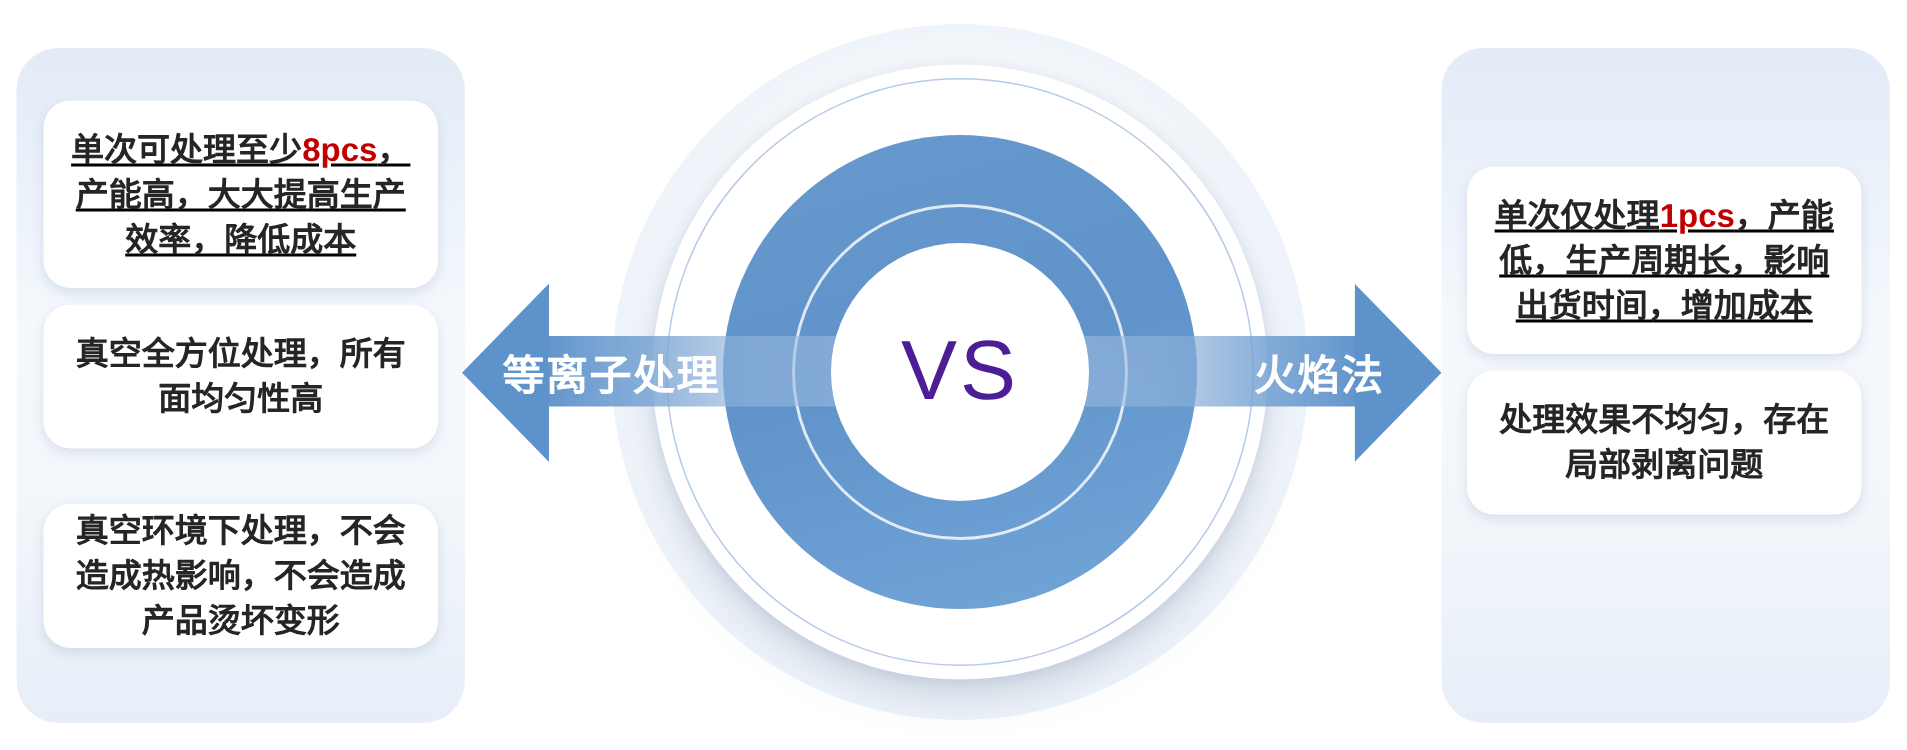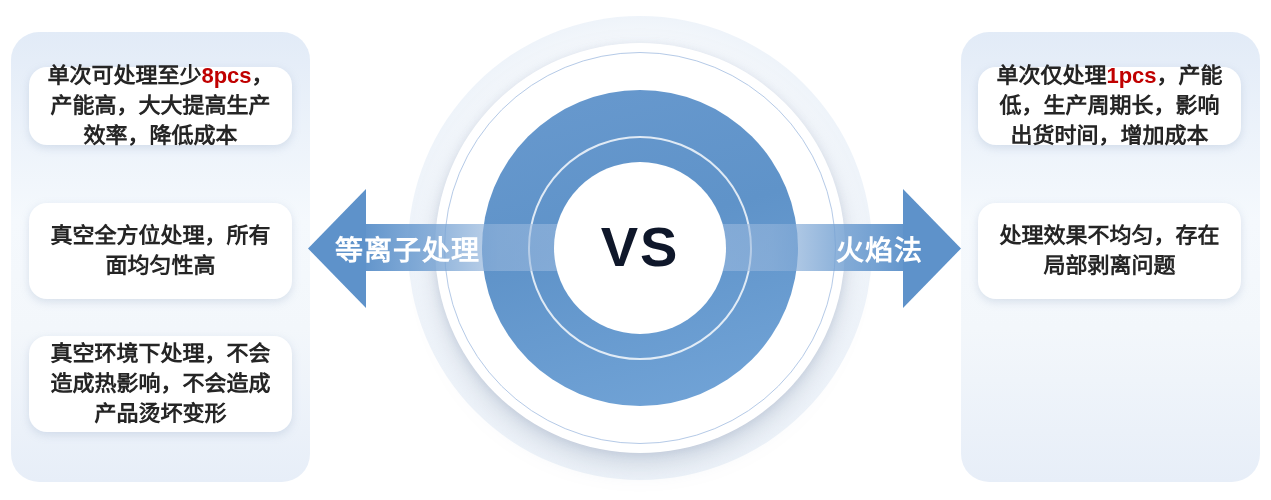--- a/index.html
+++ b/index.html
@@ -14,22 +14,22 @@
   }
   .panel.left{left:11px;}
   .panel.right{left:961px;}
   .card{
     position:absolute;width:263px;border-radius:18px;background:#ffffff;
     box-shadow:0 3px 8px rgba(140,160,195,0.28);
     display:flex;align-items:center;justify-content:center;
     box-sizing:border-box;padding:0 12px;
   }
   .panel.left .card{left:18px;}
-  .panel.right .card{left:17px;}
-  .card.c1{top:35px;height:78px;}
+  .panel.right .card{left:17px;margin-top:44px;}
+  .card.c1{top:35px;height:125px;text-decoration:underline;}
   .card.c2{top:171px;height:96px;}
   .card.c3{top:304px;height:96px;}
   .txt{
     margin:0;text-align:center;font-size:22px;font-weight:bold;color:#252525;
     line-height:30px;word-break:normal;overflow-wrap:break-word;
   }
   .txt .hl{color:#C00000;}
   
   .glow{
     position:absolute;left:408px;top:16px;width:464px;height:464px;border-radius:50%;
@@ -64,21 +64,21 @@
       rgba(108,156,208,0.85) 90%,
       rgba(94,146,202,0.98) 100%);
   }
   .inner-disc{
     position:absolute;left:554px;top:162px;width:172px;height:172px;border-radius:50%;
     background:radial-gradient(circle,#ffffff 55%,#ffffff 76%,#edf2f7 98%);
   }
   .vs{
     position:absolute;left:560px;top:217px;width:160px;height:58px;
     display:flex;align-items:center;justify-content:center;
-    font-size:56px;font-weight:700;letter-spacing:2px;color:#0f172a;
+    font-size:56px;font-weight:400;letter-spacing:2px;color:#4c1d95;
   }
   .arrow-head{
     position:absolute;top:189px;width:58px;height:119px;background:#5E92CA;
   }
   .arrow-head.left{left:308px;clip-path:polygon(0 50%,100% 0,100% 100%);}
   .arrow-head.right{left:903px;clip-path:polygon(100% 50%,0 0,0 100%);}
   .arrow-label{
     position:absolute;top:227px;height:42px;width:145px;
     display:flex;align-items:center;justify-content:center;
     color:#ffffff;font-size:28px;font-weight:bold;letter-spacing:1px;white-space:nowrap;

